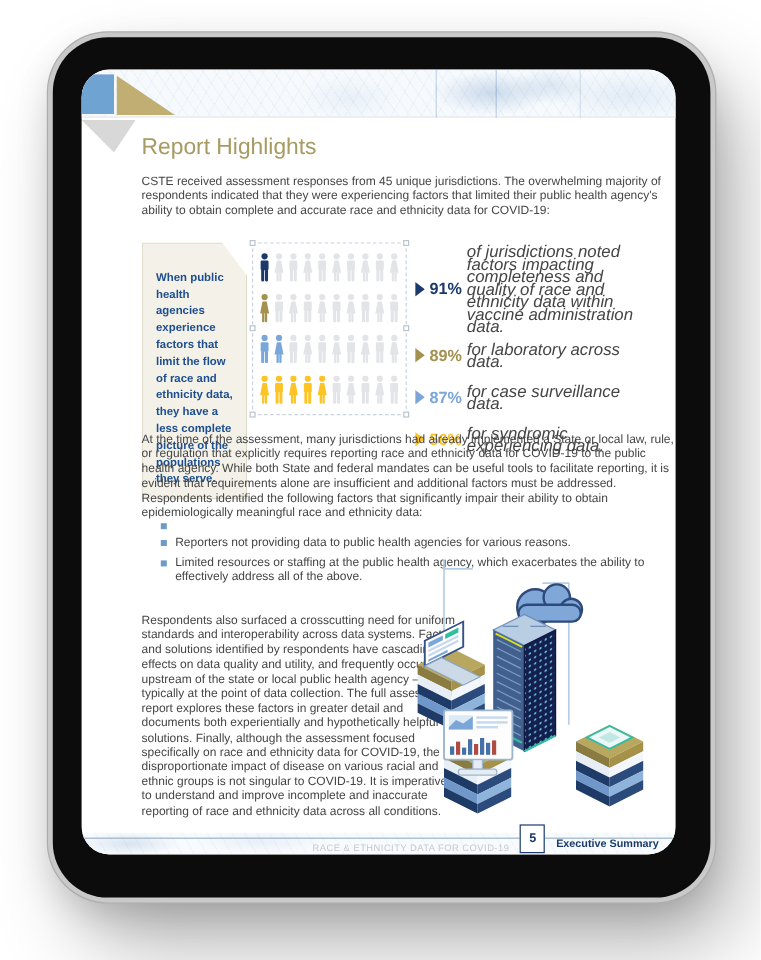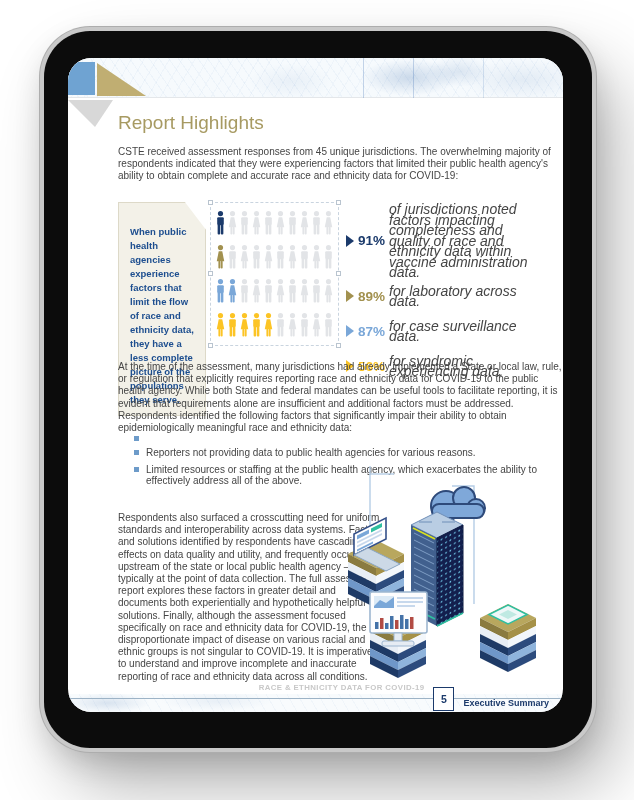--- a/index.html
+++ b/index.html
@@ -68,21 +68,21 @@
 
   
   .footer-band{position:absolute;left:0;right:0;bottom:0;height:18px;
     background:
       radial-gradient(ellipse 60px 14px at 8% 50%, rgba(52,104,168,.16), transparent 70%),
       radial-gradient(ellipse 80px 14px at 30% 40%, rgba(52,104,168,.08), transparent 70%),
       repeating-linear-gradient(60deg, rgba(90,140,200,.05) 0 1px, transparent 1px 9px),
       #f8fbfd;}
   .footer-line{position:absolute;left:0;right:0;bottom:13px;height:1px;background:#9db3c6;}
   .footer-row{position:absolute;right:14px;bottom:0;display:flex;align-items:flex-end;gap:9px;z-index:2;}
-  .footer-report{font-size:7.8px;font-weight:bold;letter-spacing:.4px;color:#c8c8c8;margin-bottom:20px;}
+  .footer-report{font-size:7.8px;font-weight:normal;letter-spacing:.4px;color:#c8c8c8;margin-bottom:1px;}
   .page-num{width:21px;height:24px;background:#fff;border:1.5px solid #1b3a6b;color:#1b3a6b;
     font-size:10.5px;font-weight:bold;display:flex;align-items:center;justify-content:center;margin-bottom:1px;}
   .footer-section{font-size:9px;font-weight:bold;color:#1b3a6b;margin-bottom:4px;}
 
   .defs-hidden{position:absolute;width:0;height:0;overflow:hidden;}
 </style>
 </head>
 <body>
 
 <svg class="defs-hidden" aria-hidden="true">

